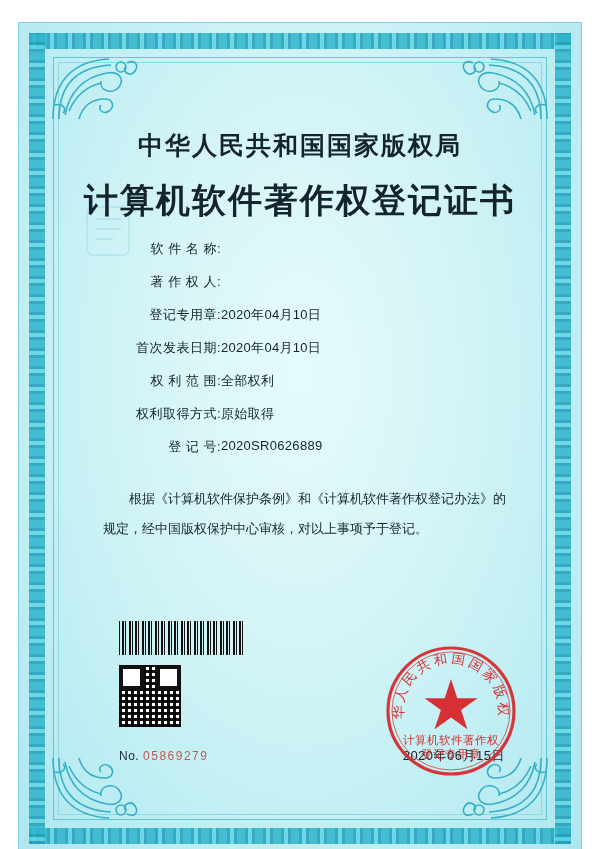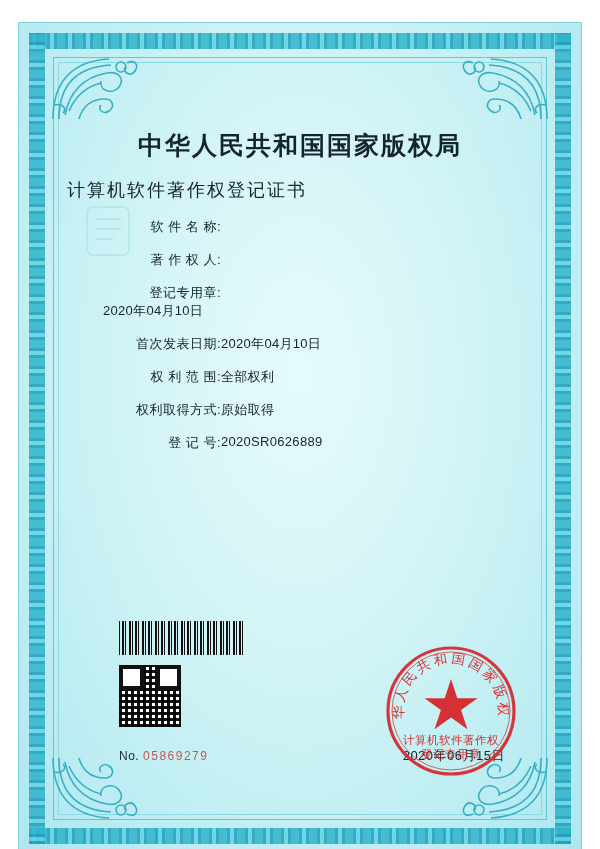--- a/index.html
+++ b/index.html
@@ -123,24 +123,24 @@
   .title-1 {
     text-align: center;
     font-family: "Liberation Serif", serif;
     font-size: 25px;
     font-weight: bold;
     letter-spacing: 2px;
     color: #14242c;
     margin-top: 46px;
   }
   .title-2 {
-    text-align: left;
+    text-align: center;
     font-family: "Liberation Serif", serif;
-    font-size: 18px;
-    font-weight: normal;
+    font-size: 34px;
+    font-weight: bold;
     letter-spacing: 2px;
     color: #14242c;
     margin-top: 16px;
   }
 
   .cert-no {
     text-align: right;
     font-size: 10.5px;
     color: #1b2b33;
     margin-top: 22px;
@@ -170,21 +170,21 @@
   }
   .row .value {
     font-family: "Liberation Sans", sans-serif;
     letter-spacing: .3px;
   }
   .row .value .sub {
     display: block;
     margin-top: 3px;
     letter-spacing: 1px;
   }
-  .gap-top { margin-top: 14px; flex-direction: column; }
+  .gap-top { margin-top: 14px; }
 
   .statement {
     margin-top: 28px;
     padding-left: 36px;
     padding-right: 26px;
     font-size: 13px;
     line-height: 30px;
     color: #14242c;
     text-align: justify;
   }
@@ -384,20 +384,24 @@
           <div class="value">原始取得</div>
         </div>
 
         <div class="row">
           <div class="label">登 记 号:</div>
           <div class="value">2020SR0626889</div>
         </div>
 
       </div>
 
+      <div class="statement">
+        <span class="indent"></span><span>根据《计算机软件保护条例》和《计算机软件著作权登记办法》的</span><br>
+        <span>规定，经中国版权保护中心审核，对以上事项予于登记。</span>
+      </div>
 
     </div>
 
     <div class="codes">
       <div class="barcode"></div>
       <div class="qr"></div>
     </div>
 
     <div class="serial">
       <span>No.</span>

